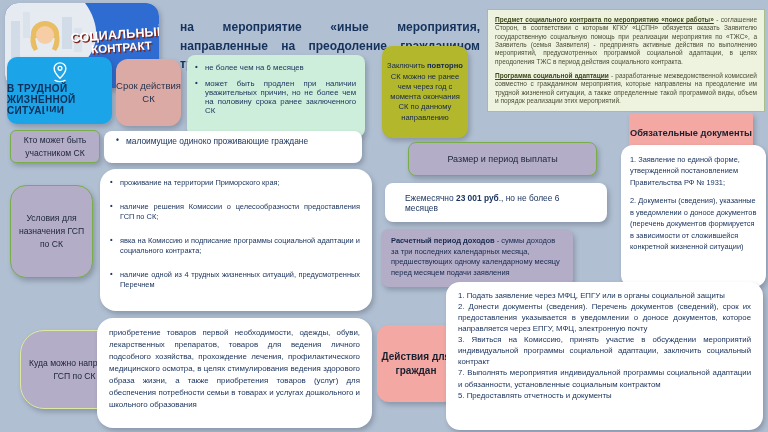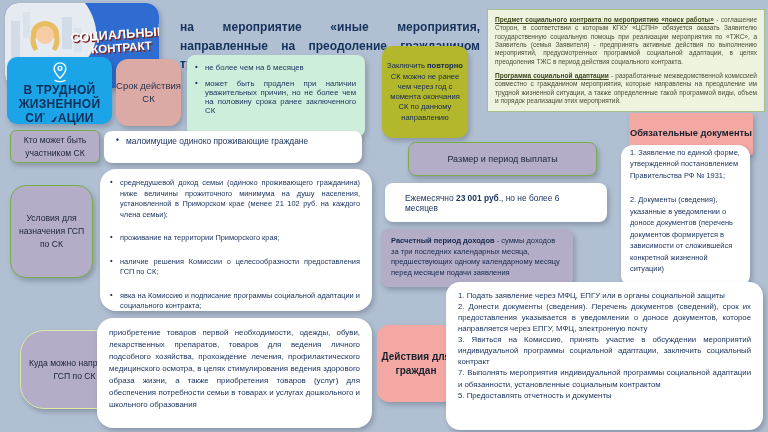--- a/index.html
+++ b/index.html
@@ -22,21 +22,21 @@
   .main-title{left:180px;top:18px;width:300px;font-size:12px;font-weight:bold;color:#15325c;line-height:1.55;text-align:justify}
 
   
   .defs{left:487px;top:9px;width:278px;min-height:94px;background:var(--cream,#edf3df);border:1px solid var(--cream-border,#a9bf8a);
         padding:6px 7px;font-size:6.5px;line-height:1.28;color:#4c4c34;text-align:justify}
   .defs p+p{margin-top:6px}
   .term{font-weight:bold;text-decoration:underline;color:#3f471c}
 
   
   .bubble{left:7px;top:57px;width:105px;height:67px;background:var(--bubble-blue,#1ca4e8);border-radius:10px;
-          color:#0d2f58;font-weight:bold;font-size:12px;text-align:center;padding-top:3px;letter-spacing:.3px}
+          color:#0d2f58;font-weight:bold;font-size:10px;padding-top:3px;letter-spacing:.3px}
   .bubble-tail{position:absolute;left:36px;bottom:-12px;width:0;height:0;border:12px solid transparent;
                border-top-color:var(--bubble-blue,#1ca4e8);border-left-width:3px;border-right-width:15px;transform:rotate(6deg)}
   .pin{display:block;margin:1px auto 0}
 
   
   .rose{left:116px;top:59px;width:65px;height:67px;background:var(--rose,#dcaaa5);border-radius:12px;font-size:9.5px;color:#26324e;line-height:1.3}
   .olive{left:382px;top:46px;width:86px;height:92px;background:var(--olive,#b3b72c);border-radius:10px;padding:4px 5px;
          font-size:7.6px;color:#14284e;font-weight:400;line-height:1.35}
   .lav{background:var(--lavender,#b4adc8);border:1.5px solid var(--green-border,#79ad49);color:#1b2338;font-weight:normal}
   .who-label{left:10px;top:130px;width:90px;height:33px;border-radius:6px;font-size:8.6px;line-height:1.4}
@@ -51,30 +51,30 @@
   
   .white{background:#fff;color:#1d3660}
   .mint{left:187px;top:55px;width:178px;height:82px;background:var(--mint,#cdeeda);border-radius:8px;
         padding:8px 9px 6px 6px;font-size:7.8px;color:#1d3660;text-align:justify}
   .who-list{left:104px;top:131px;width:258px;height:32px;border-radius:8px;padding:4px 10px;font-size:8.4px;line-height:1.5}
   .cond-list{left:100px;top:169px;width:272px;height:142px;border-radius:16px;padding:9px 12px 6px 8px;
              font-size:7.4px;line-height:1.42;text-align:justify}
   .monthly{left:385px;top:183px;width:222px;height:39px;border-radius:8px;display:flex;align-items:center;padding:0 20px;font-size:8.4px}
   .calc{left:381px;top:229px;width:192px;height:58px;background:var(--lavender,#b4adc8);border-radius:8px;
         padding:7px 10px;font-size:7.5px;line-height:1.4;color:#16294d}
-  .docs-list{left:621px;top:145px;width:129px;height:142px;border-radius:12px;padding:2px 9px;font-size:7.4px;line-height:1.55}
+  .docs-list{left:621px;top:145px;width:145px;height:142px;border-radius:12px;padding:9px 9px;font-size:7.4px;line-height:1.55}
   .where-text{left:97px;top:318px;width:275px;height:110px;border-radius:16px;padding:9px 12px;font-size:7.9px;line-height:1.52;text-align:justify}
   .act-list{left:446px;top:282px;width:317px;height:148px;border-radius:14px;padding:8px 12px;font-size:7.8px;line-height:1.42;text-align:justify}
   .act-list div{margin:0}
 
   .bul{position:relative;padding-left:12px}
   .bul::before{content:"\2022";position:absolute;left:2px;top:-1px;font-weight:bold}
   .mint .bul+.bul{margin-top:7px}
   .cond-list .bul+.bul{margin-top:13px}
-  .docs-list div+div{margin-top:13px}
+  .docs-list div+div{margin-top:7px}
 </style>
 </head>
 <body>
 
 <div class="canvas">
 
   <div class="abs logo shadow">
     <svg width="154" height="85" viewBox="0 0 154 85">
       <rect x="0" y="0" width="154" height="85" rx="13" fill="var(--logo-blue,#2f6cd2)"></rect>
       <path d="M13 0 H80 C96 22 94 44 80 58 C73 69 77 79 86 85 H13 C6 85 0 79 0 72 V13 C0 6 6 0 13 0 Z" fill="#e6ebf2"></path>
@@ -125,21 +125,20 @@
     <div><span>Заключить </span><b>повторно</b><span> СК можно не ранее чем через год с момента окончания СК по данному направлению</span></div>
   </div>
 
   <div class="abs lav who-label center shadow">Кто может быть участником СК</div>
   <div class="abs white who-list shadow">
     <div class="bul">малоимущие одиноко проживающие граждане</div>
   </div>
 
   <div class="abs lav cond-label center shadow">Условия для назначения ГСП по СК</div>
   <div class="abs white cond-list shadow">
-    <div class="bul">среднедушевой доход семьи (одиноко проживающего гражданина) ниже величины прожиточного минимума на душу населения, установленной в Приморском крае (менее 21 102  руб. на каждого члена семьи);</div>
     <div class="bul">проживание на территории Приморского края;</div>
     <div class="bul">наличие решения Комиссии о целесообразности предоставления ГСП по СК;</div>
     <div class="bul">явка на Комиссию и подписание программы социальной адаптации и социального контракта;</div>
     <div class="bul">наличие одной из 4 трудных жизненных ситуаций, предусмотренных Перечнем</div>
   </div>
 
   <div class="abs lav pay-label center shadow">Размер и период выплаты</div>
   <div class="abs white monthly shadow">
     <div><span>Ежемесячно </span><b>23 001 руб</b><span>., но не более 6 месяцев</span></div>
   </div>

